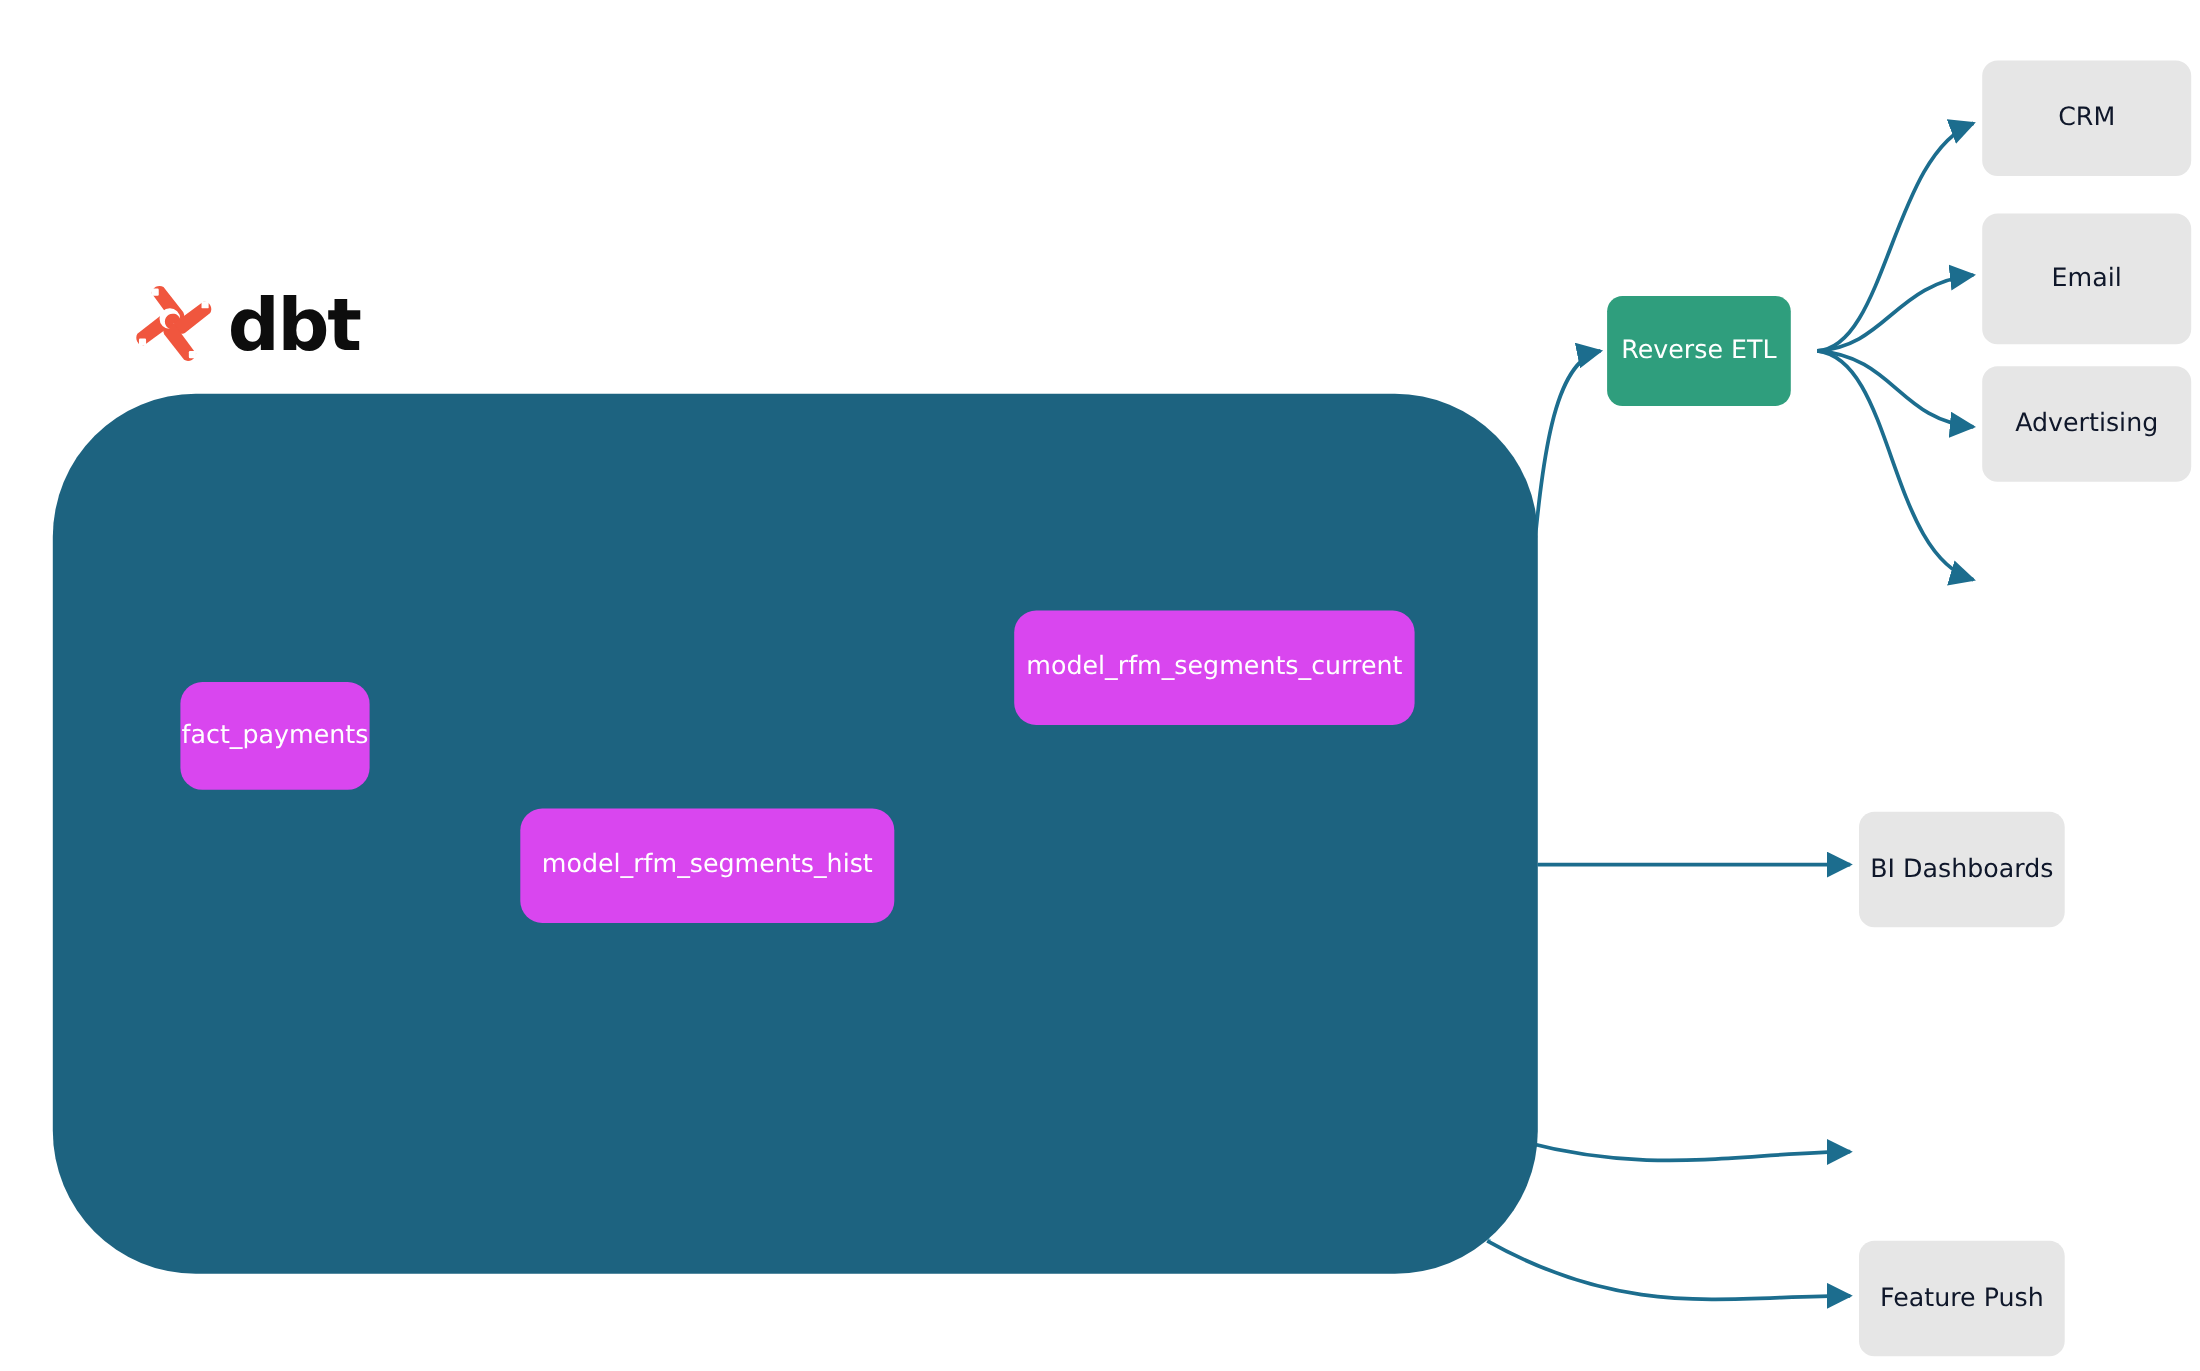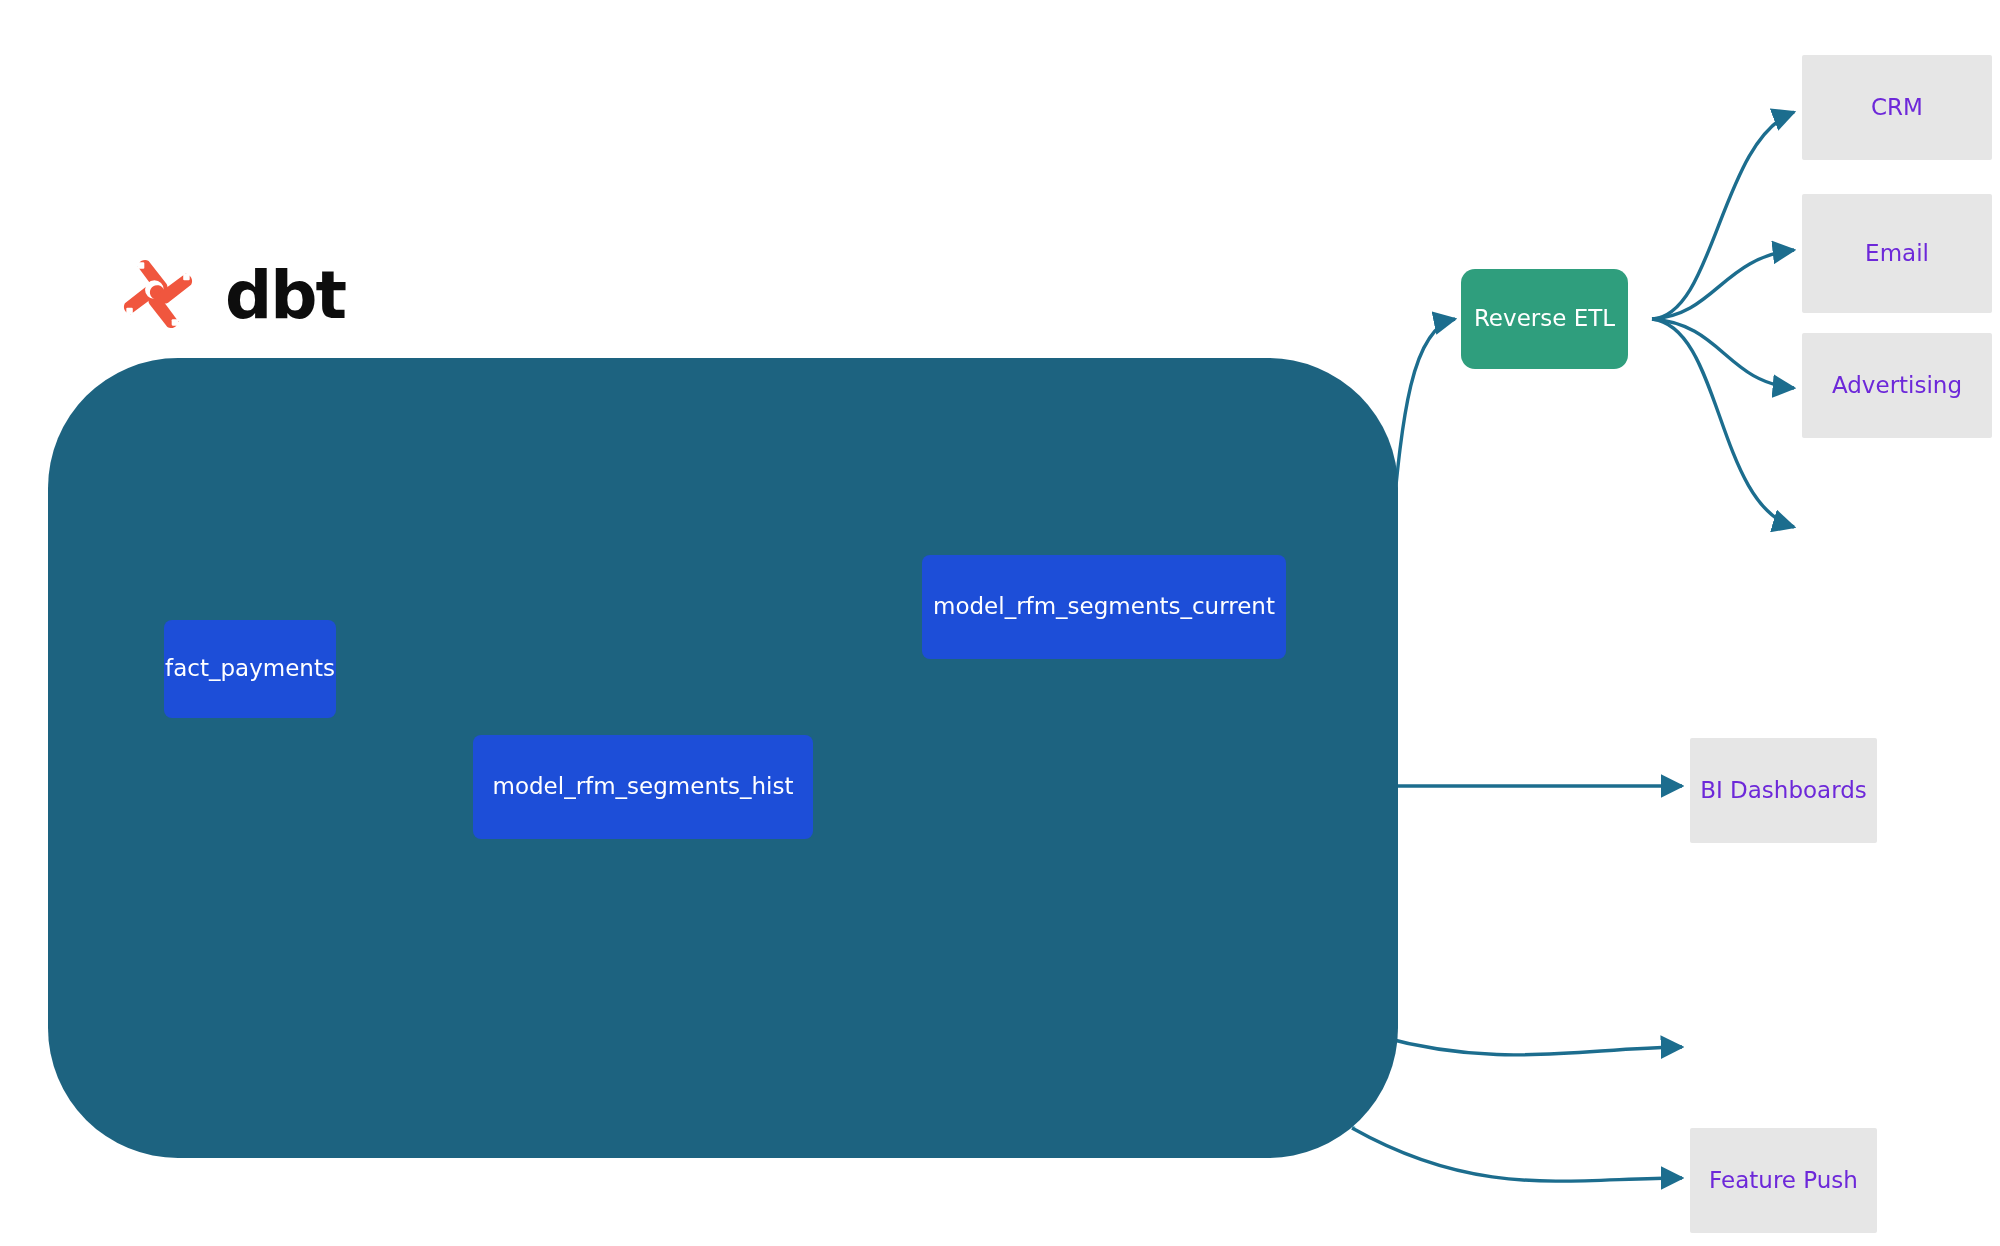--- a/index.html
+++ b/index.html
@@ -27,21 +27,21 @@
     pointer-events: none;
   }
 
   
   .brand {
     position: absolute;
     left: 122px;
     top: 258px;
     display: flex;
     align-items: center;
-    gap: 31px;
+    gap: 13px;
   }
   .brand-word {
     font-family: "DejaVu Sans", "Liberation Sans", sans-serif;
     font-size: 66px;
     font-weight: 700;
     letter-spacing: -2px;
     color: #0d0d0d;
     line-height: 1;
   }
 
@@ -63,33 +63,33 @@
     display: flex;
     align-items: center;
     justify-content: center;
     text-align: center;
     border-radius: 14px;
     font-size: 23px;
     line-height: 1.28;
     padding: 4px 10px;
   }
   .node.model {
-    background: #1d4ed8;
+    background: #d946ef;
     color: #ffffff;
-    border-radius: 8px;
+    border-radius: 20px;
   }
   .node.green {
     background: #2f9e7d;
     color: #ffffff;
     border-radius: 14px;
   }
   .node.grey {
     background: #e6e6e6;
-    color: #6d28d9;
-    border-radius: 2px;
+    color: #0f172a;
+    border-radius: 14px;
   }
 
   
   #node-fact-payments        { left: 164px;  top: 620px;  width: 172px; height: 98px; }
   #node-dim-calendar         { left: 172px;  top: 862px;  width: 206px; height: 98px; }
   #node-model-hist           { left: 473px;  top: 735px;  width: 340px; height: 104px; }
   #node-model-current        { left: 922px;  top: 555px;  width: 364px; height: 104px; }
 
   
   #node-reverse-etl          { left: 1461px; top: 269px;  width: 167px; height: 100px; }

